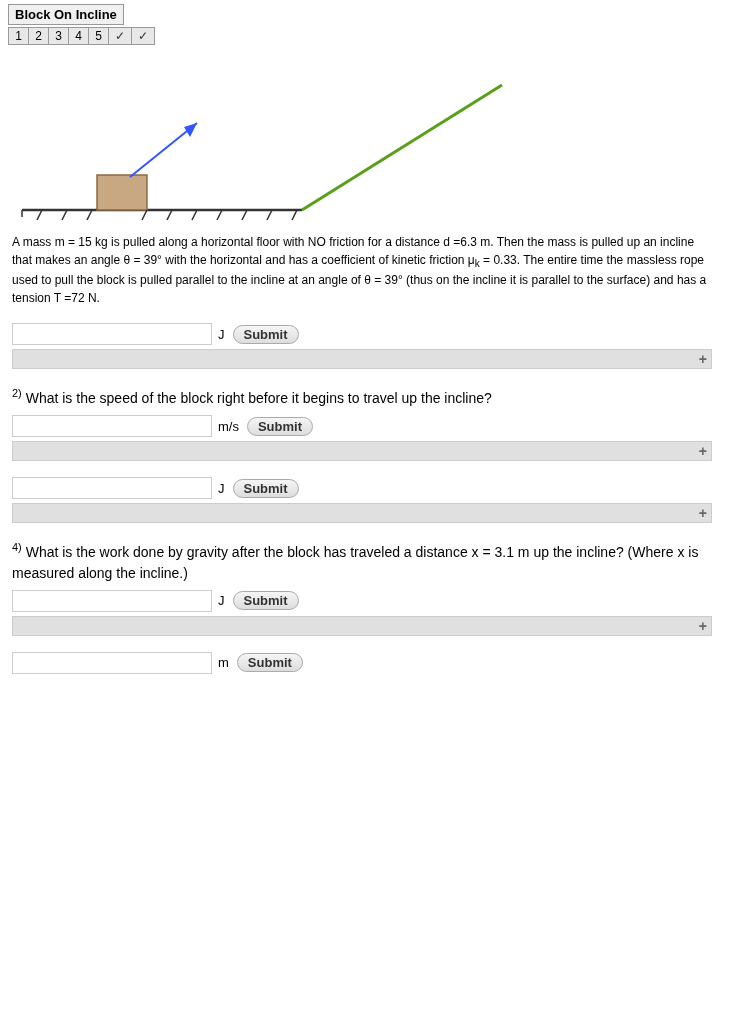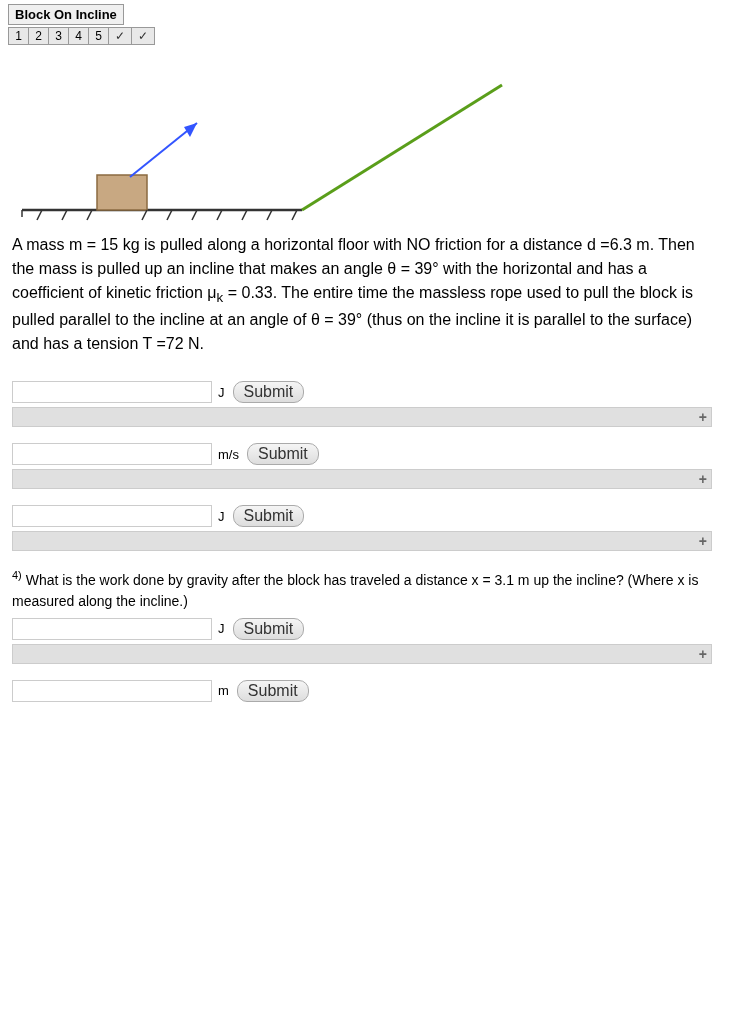--- a/index.html
+++ b/index.html
@@ -60,23 +60,23 @@
       position: relative;
     }
 
     
     #content-area {
       padding: 0 12px 12px 12px;
     }
 
     
     #problem-description {
-      font-size: 16px;
+      font-size: 12px;
       line-height: 1.5;
-      margin-bottom: 25px;
+      margin-bottom: 16px;
     }
 
     
     .question-section {
       margin-bottom: 16px;
     }
 
     .question-text {
       font-size: 14px;
       line-height: 1.5;
@@ -108,23 +108,24 @@
       font-size: 13px;
       margin-left: 2px;
       margin-right: 4px;
     }
 
     .submit-btn {
       background: linear-gradient(to bottom, #f5f5f5, #ddd);
       border: 1px solid #aaa;
       border-radius: 10px;
       padding: 1px 10px;
-      font-size: 16px;
+      font-size: 13px;
       cursor: pointer;
       color: #333;
+      font-weight: bold;
     }
 
     .expand-bar {
       width: 100%;
       height: 20px;
       background: #e0e0e0;
       border: 1px solid #ccc;
       display: flex;
       align-items: center;
       justify-content: flex-end;
@@ -206,20 +207,23 @@
         <input type="text" class="answer-input" value="" style="">
         <span class="unit-label">J</span>
         <button class="submit-btn">Submit</button>
       </div>
       <div class="expand-bar">
         <span class="expand-plus">+</span>
       </div>
     </div>
 
     <div class="question-section">
+      <div class="question-text">
+        <sup class="question-number">2)</sup> What is the speed of the block right before it begins to travel up the incline?
+      </div>
       <div class="answer-row">
         <input type="text" class="answer-input" value="" style="">
         <span class="unit-label">m/s</span>
         <button class="submit-btn">Submit</button>
       </div>
       <div class="expand-bar">
         <span class="expand-plus">+</span>
       </div>
     </div>
 

